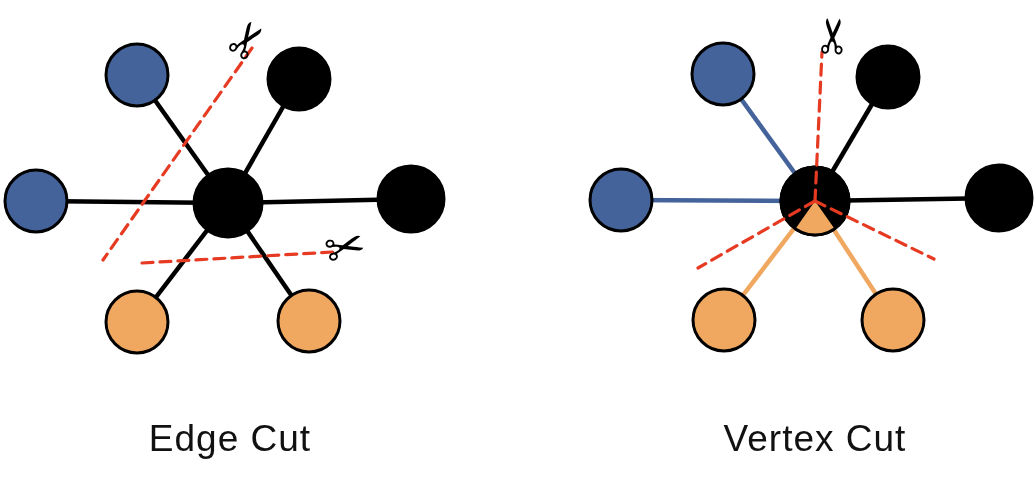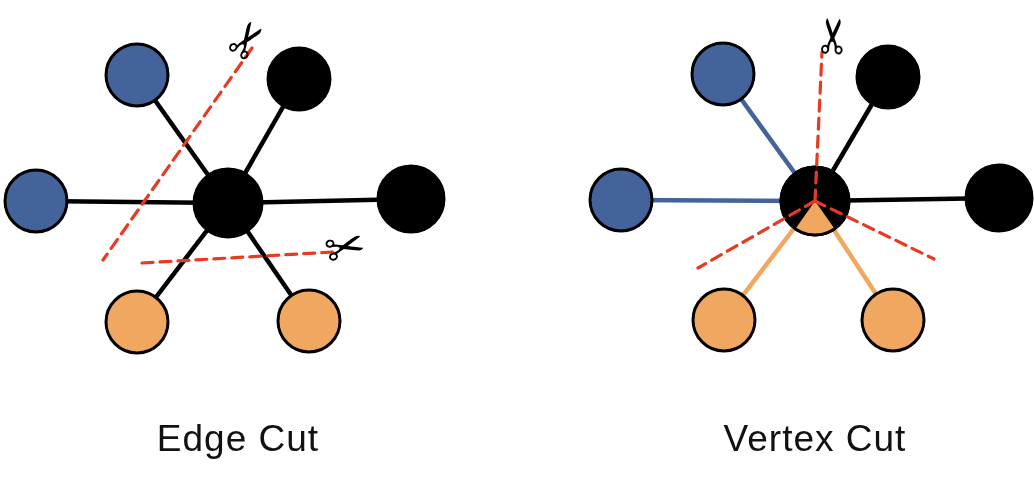--- a/index.html
+++ b/index.html
@@ -20,21 +20,21 @@
     position: absolute;
     top: 418px;
     height: 50px;
     text-align: center;
     font-size: 37px;
     font-weight: 400;
     letter-spacing: 1px;
     color: #111111;
     font-family: "Liberation Sans", sans-serif;
   }
-  .caption-left  { left: 8px;   width: 460px; }
+  .caption-left  { left: 0px;   width: 460px; }
   .caption-right { left: 590px; width: 450px; }
 </style>
 </head>
 <body>
 
 <div class="canvas">
   <svg id="diagram" width="1034" height="487" viewBox="0 0 1034 487">
       <g>
         <line x1="228" y1="203" x2="137" y2="75" stroke="#000000" stroke-width="4.5"></line>
         <line x1="228" y1="203" x2="36" y2="201" stroke="#000000" stroke-width="4.5"></line>

